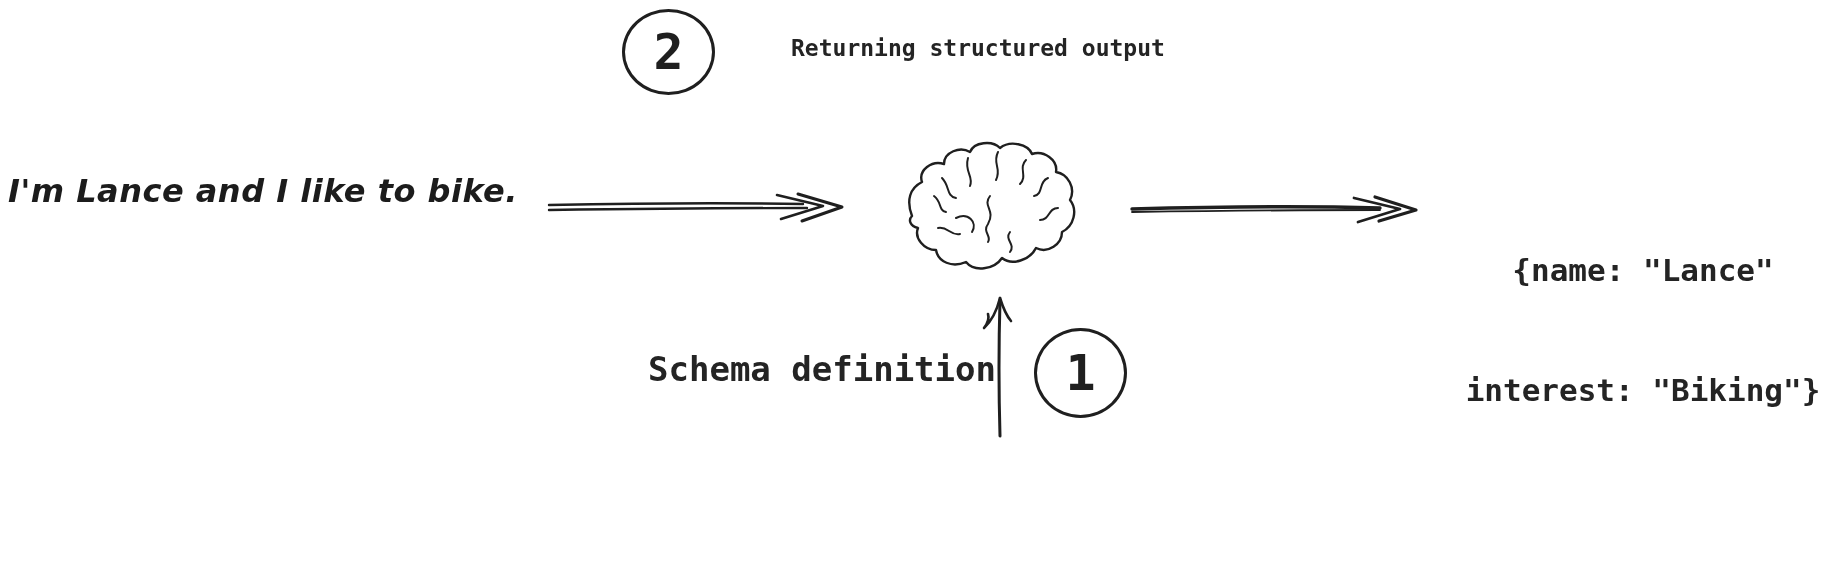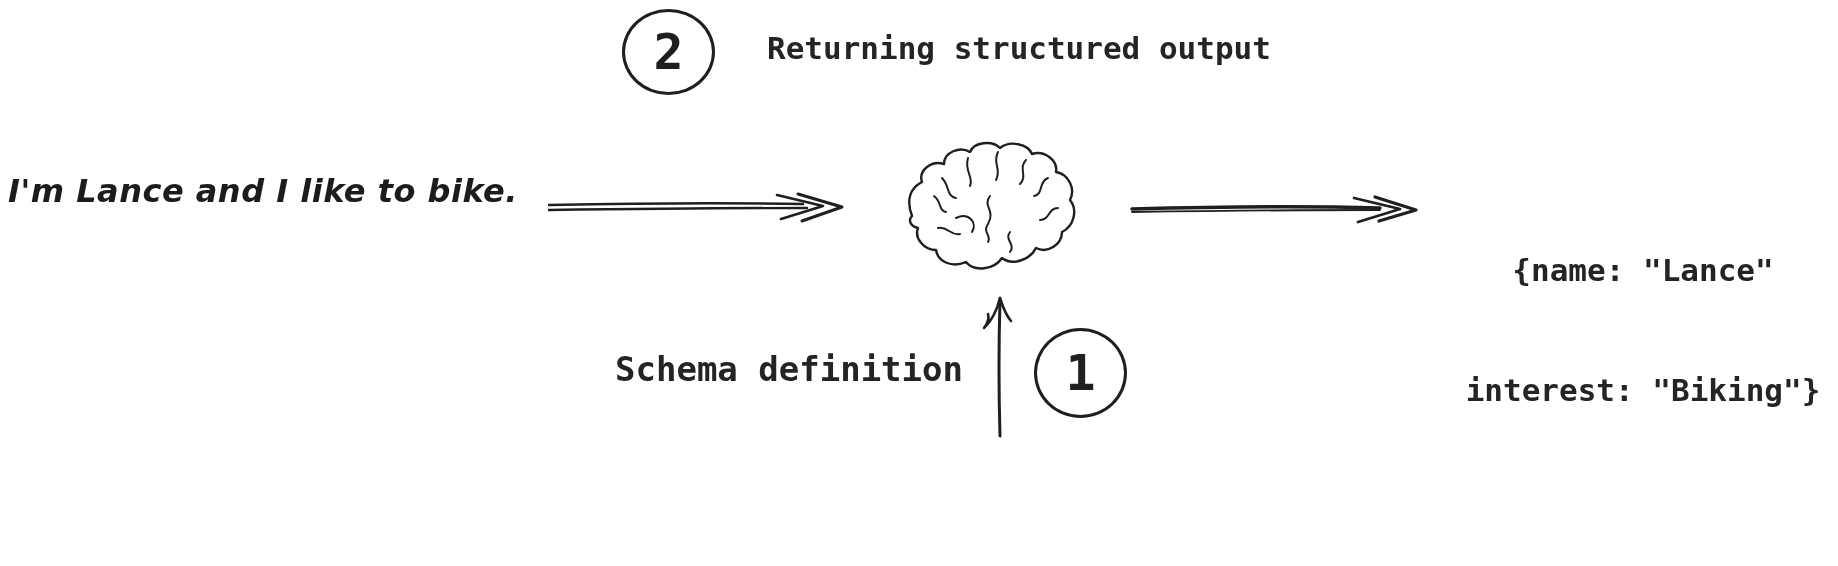--- a/index.html
+++ b/index.html
@@ -22,21 +22,21 @@
     font-family:"DejaVu Sans Mono","Liberation Mono",monospace;
     font-weight:bold;font-size:50px;color:#1f1f1f;line-height:1;
   }
   .handwriting{
     font-family:"DejaVu Sans","Liberation Sans",sans-serif;
     font-style:italic;font-weight:600;
     font-size:32px;color:#1c1c1c;letter-spacing:0.5px;
     white-space:nowrap;
     text-align:right;
   }
-  .heading{font-size:31px;line-height:36px;white-space:nowrap;}
+  .heading{font-size:23px;line-height:36px;white-space:nowrap;margin-left:24px;}
   .schema-label{font-size:34px;line-height:40px;white-space:nowrap;}
   .codeblock{line-height:40px;text-align:center;white-space:pre;}
   .code-out{font-size:31px;}
   .code-schema{font-size:26px;}
   svg{display:block;}
   svg path{stroke:#1f1f1f;fill:none;stroke-linecap:round;stroke-linejoin:round;}
 </style>
 </head>
 <body>
 
@@ -85,20 +85,20 @@
 
   <svg class="abs" style="left:980px;top:288px;" width="44" height="152" viewBox="0 0 44 152">
     <path d="M20 148 Q18 80 20 12" stroke-width="3"></path>
     <path d="M20 10 Q15 30 4 40 Q10 32 8 26" stroke-width="2.6"></path>
     <path d="M20 10 Q25 26 31 33" stroke-width="2.6"></path>
   </svg>
 
   <div class="abs badge" style="left:1034px;top:328px;width:93px;height:90px;border-width:3px;">
     <span>1</span>
   </div>
-  <div class="abs mono schema-label" style="left:615px;top:349px;">Schema definition</div>
+  <div class="abs mono schema-label" style="left:648px;top:349px;">Schema definition</div>
 
   <div class="abs mono codeblock code-schema" style="left:700px;top:478px;width:472px;">
     <div>{name: "Person's name"</div>
     
   </div>
 
 </div>
 
 </body></html>

